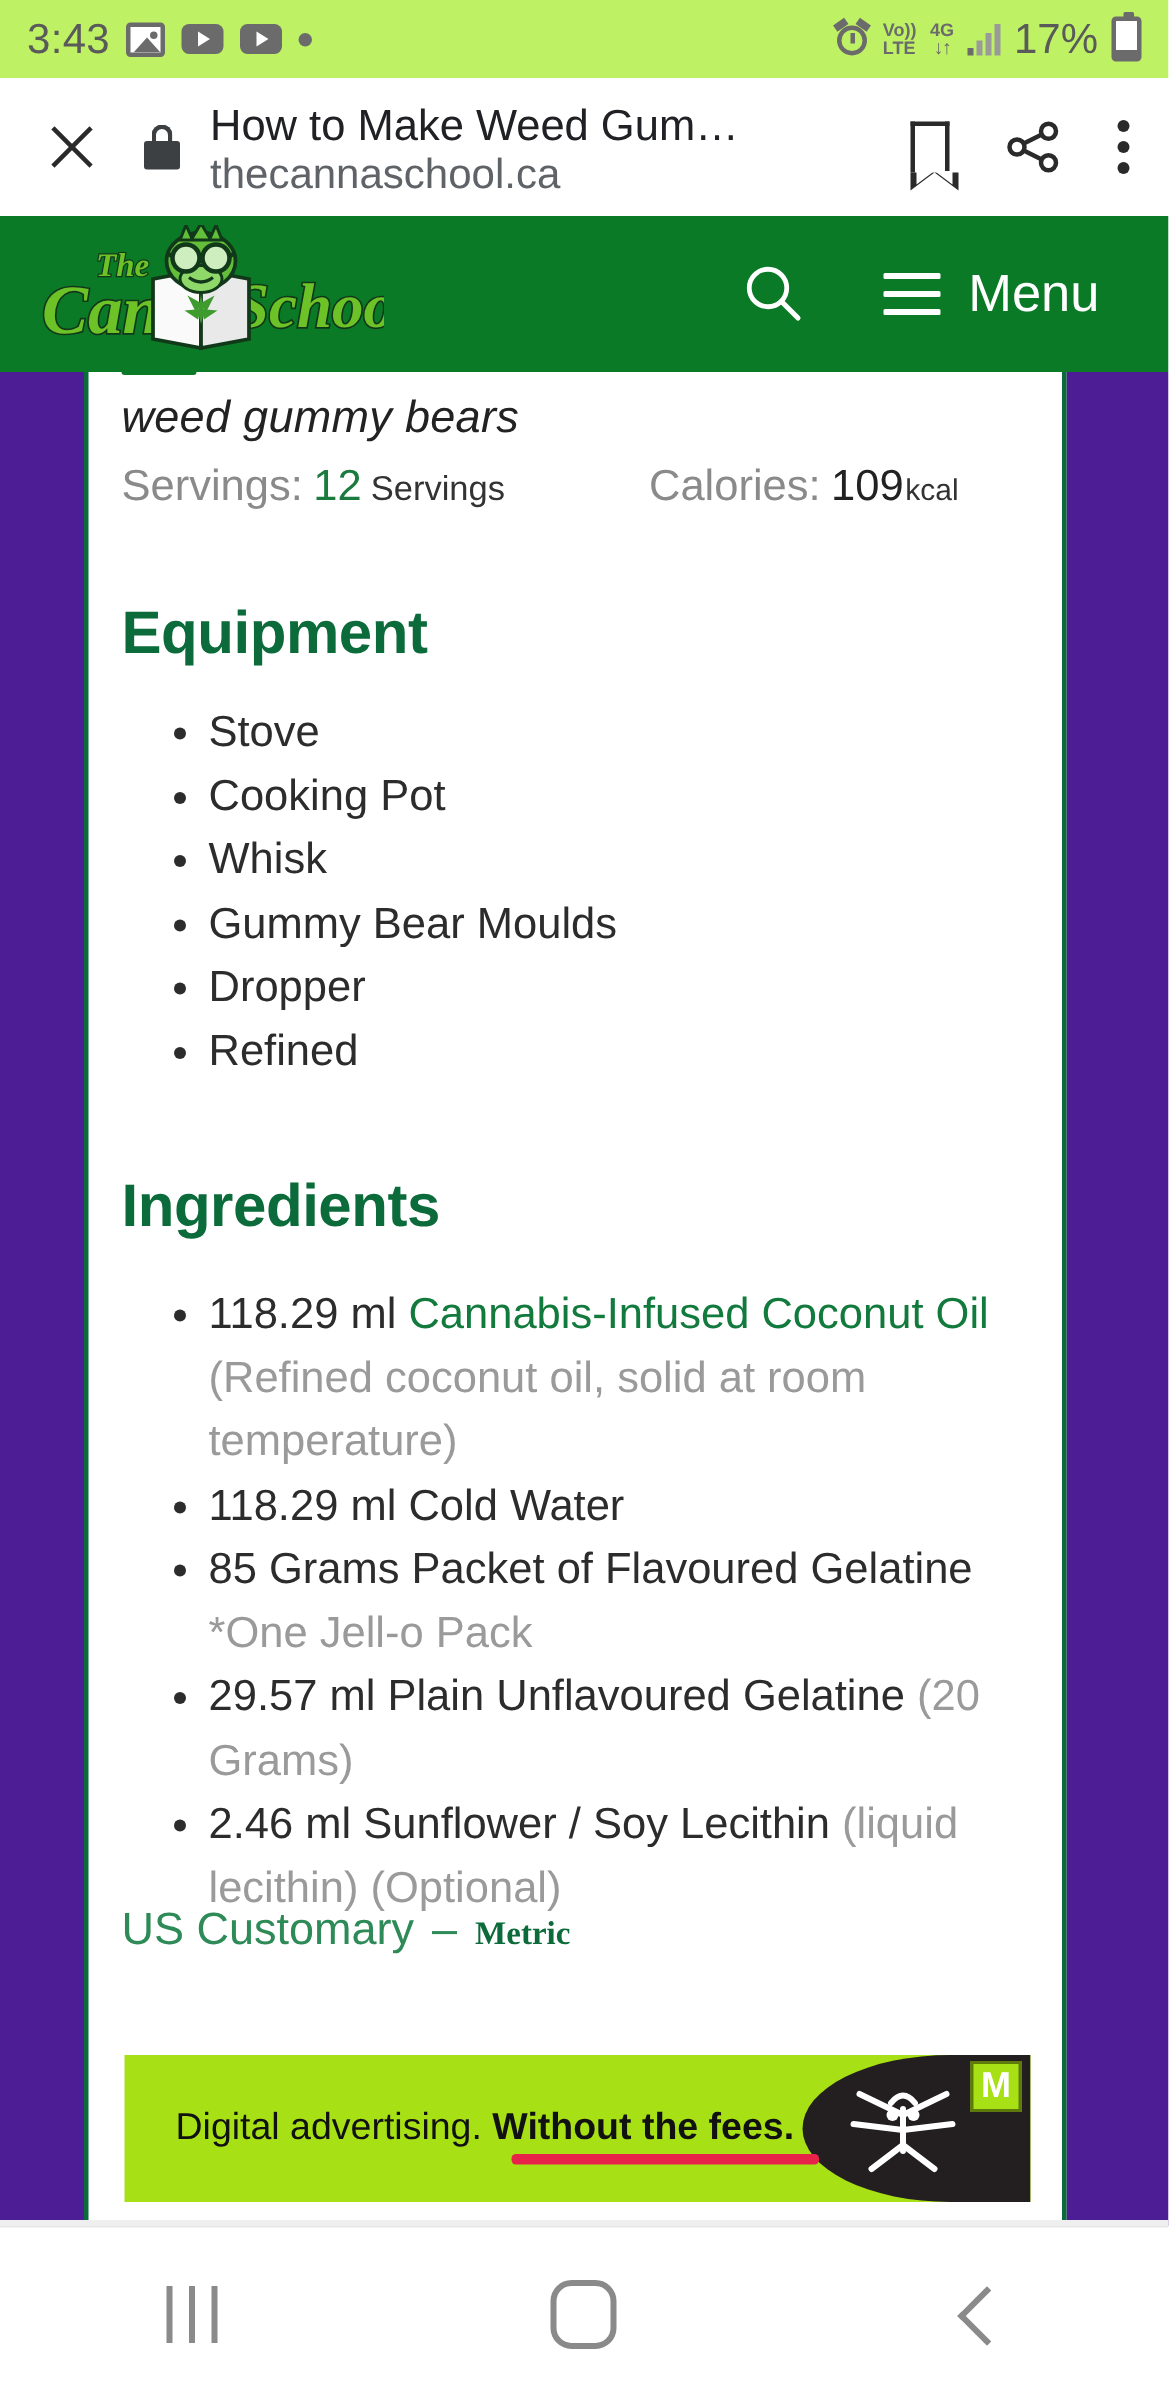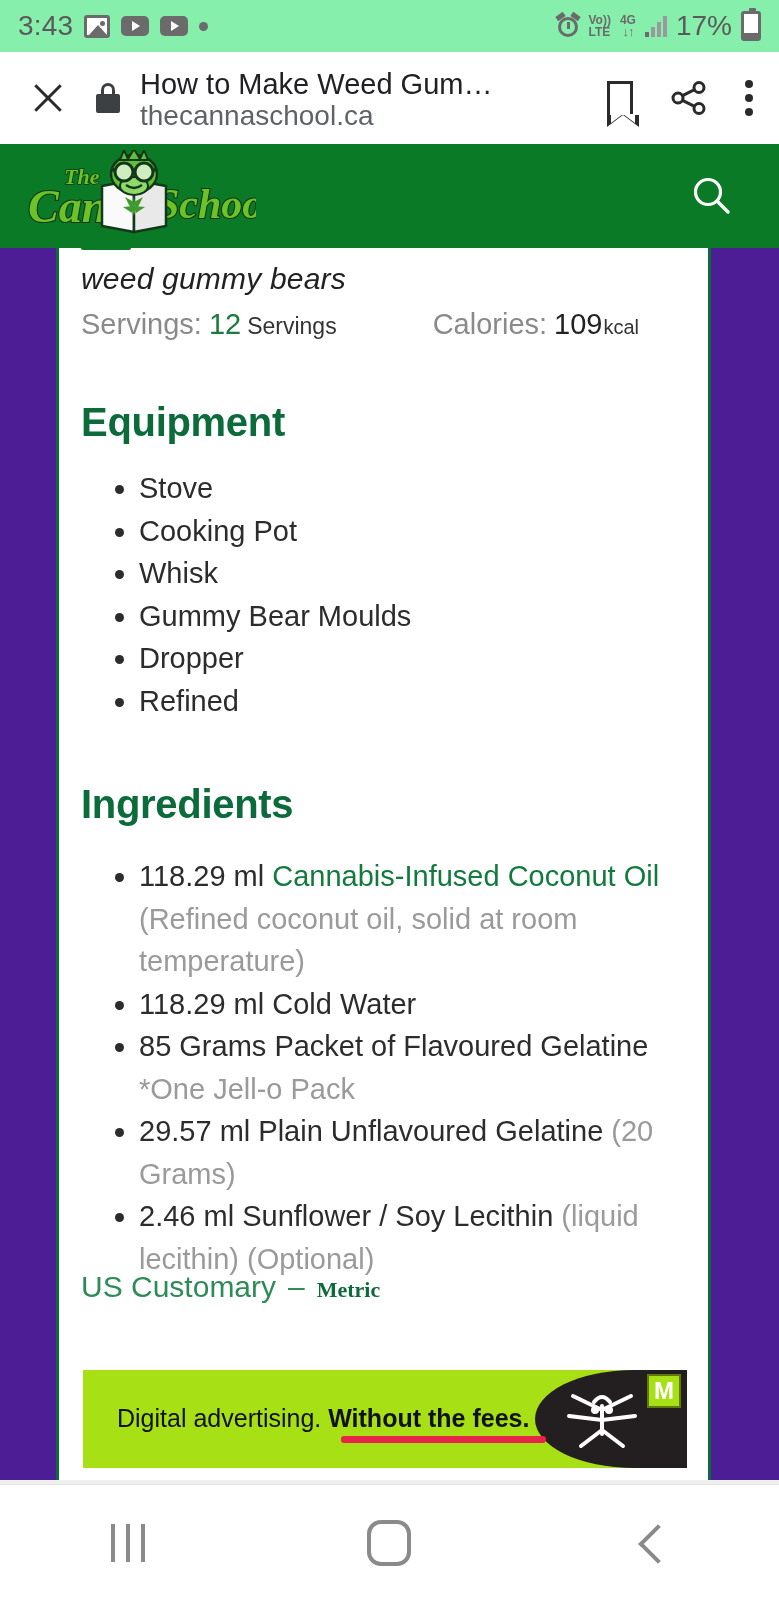--- a/index.html
+++ b/index.html
@@ -7,21 +7,21 @@
     width:779px; height:1600px;
     background:#ffffff;
     font-family:"Liberation Sans", sans-serif;
     overflow:hidden;
   }
   #screen { position:relative; width:779px; height:1600px; background:#fff; }
 
   
   .statusbar{
     position:absolute; top:0; left:0; width:779px; height:52px;
-    background:#86efac; display:flex; align-items:center;
+    background:#bef264; display:flex; align-items:center;
     padding:0 18px; color:#5f6368;
   }
   .sb-left{ display:flex; align-items:center; gap:11px; }
   .sb-time{ font-size:28px; color:#5a5a5a; letter-spacing:.2px; }
   .ic-img{
     width:26px;height:23px;border:3px solid #6b6b6b;border-radius:3px;
     position:relative; overflow:hidden; background:#fff;
   }
   .ic-img::before{
     content:""; position:absolute; left:2px; bottom:0;
@@ -340,20 +340,28 @@
         <path d="M102 35 Q110 41 118 35" fill="none" stroke="#12381a" stroke-width="2.2"></path>
       </svg>
     </div>
     <div class="sh-right">
       <div class="ic-search">
         <svg viewBox="0 0 44 44" width="44" height="44">
           <circle cx="19" cy="18" r="12.5" fill="none" stroke="#ffffff" stroke-width="3.2"></circle>
           <line x1="28" y1="27" x2="39" y2="38" stroke="#ffffff" stroke-width="3.4" stroke-linecap="round"></line>
         </svg>
       </div>
+      <div class="menu-btn">
+        <span class="ic-hamb">
+            <i></i>
+            <i></i>
+            <i></i>
+          </span>
+        <span class="menu-label">Menu</span>
+      </div>
     </div>
   </div>
 
   <div class="page">
     <div class="recipe-card">
 
       <div class="cut-btn"></div>
 
       <div class="recipe-subtitle">weed gummy bears</div>
 

